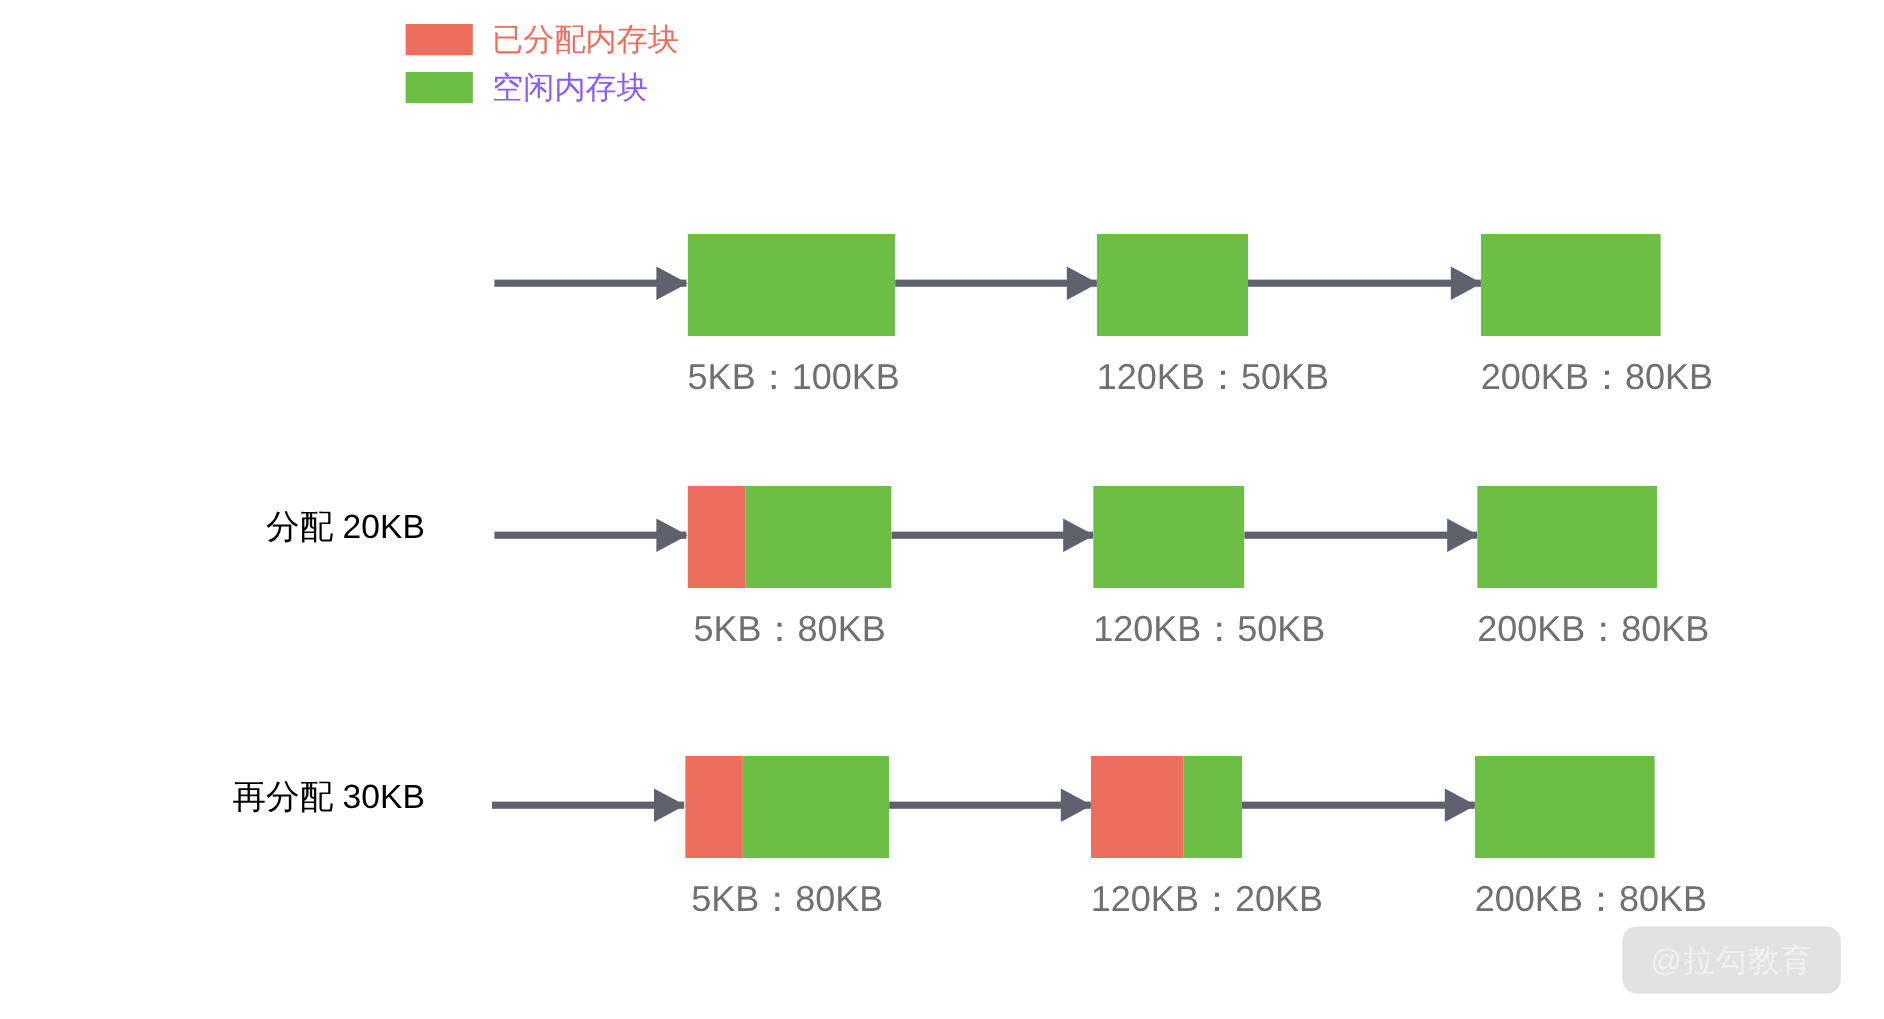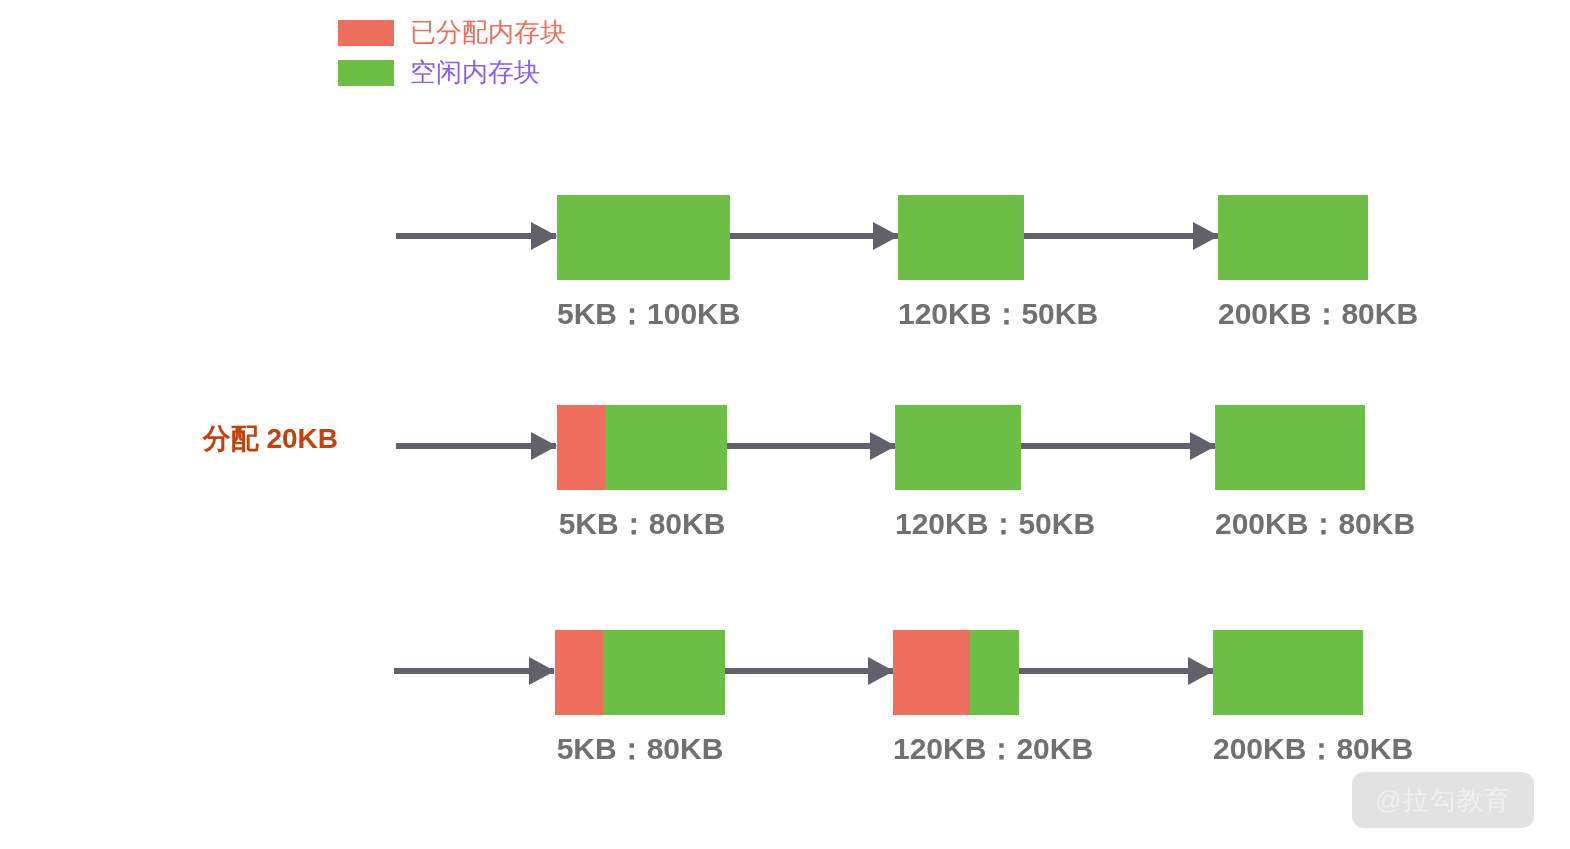--- a/index.html
+++ b/index.html
@@ -26,21 +26,20 @@
   .legend {
     position: absolute;
     left: 338px;
     top: 16px;
   }
   .legend-row {
     display: flex;
     align-items: center;
     height: 34px;
     margin-bottom: 6px;
-    font-family: Liberation Serif, serif;
   }
   .legend-swatch {
     width: 56px;
     height: 26px;
     margin-right: 16px;
     flex: none;
   }
   .legend-swatch.allocated { background: #ee6e5e; }
   .legend-swatch.free { background: #6dbe45; }
   .legend-label {
@@ -58,35 +57,34 @@
     top: 38px;
     font-size: 30px;
     color: #707070;
     white-space: nowrap;
     letter-spacing: 0.5px;
   }
 
   
   .row {
     position: absolute;
-    left: 0;
+    left: 16px;
     width: 1520px;
     height: 170px;
-    font-weight: bold;
   }
   .row-1 { top: 180px; }
   .row-2 { top: 390px; }
   .row-3 { top: 615px; }
 
   .row-label {
     position: absolute;
     right: 1182px; 
     top: 30px;
     font-size: 28px;
-    color: #c2410c;
+    color: #000000;
     white-space: nowrap;
     text-align: right;
   }
 
   
   .arrow {
     position: absolute;
     top: 53px;              
     height: 6px;
   }
@@ -230,20 +228,21 @@
       <span class="head"></span>
     </div>
 
     <div class="block" style="left:1215px; width:150px;">
       <span class="seg free" style="width:100%;"></span>
     </div>
     <div class="block-caption" style="left:1215px; width:150px;">200KB：80KB</div>
   </div>
 
   <div class="row row-3">
+    <div class="row-label">再分配 30KB</div>
 
     <div class="arrow" style="left:394px; width:160px;">
       <span class="line"></span>
       <span class="head"></span>
     </div>
 
     <div class="block" style="left:555px; width:170px;">
       <span class="seg allocated" style="width:28%;"></span>
       <span class="seg free" style="width:72%;"></span>
     </div>

